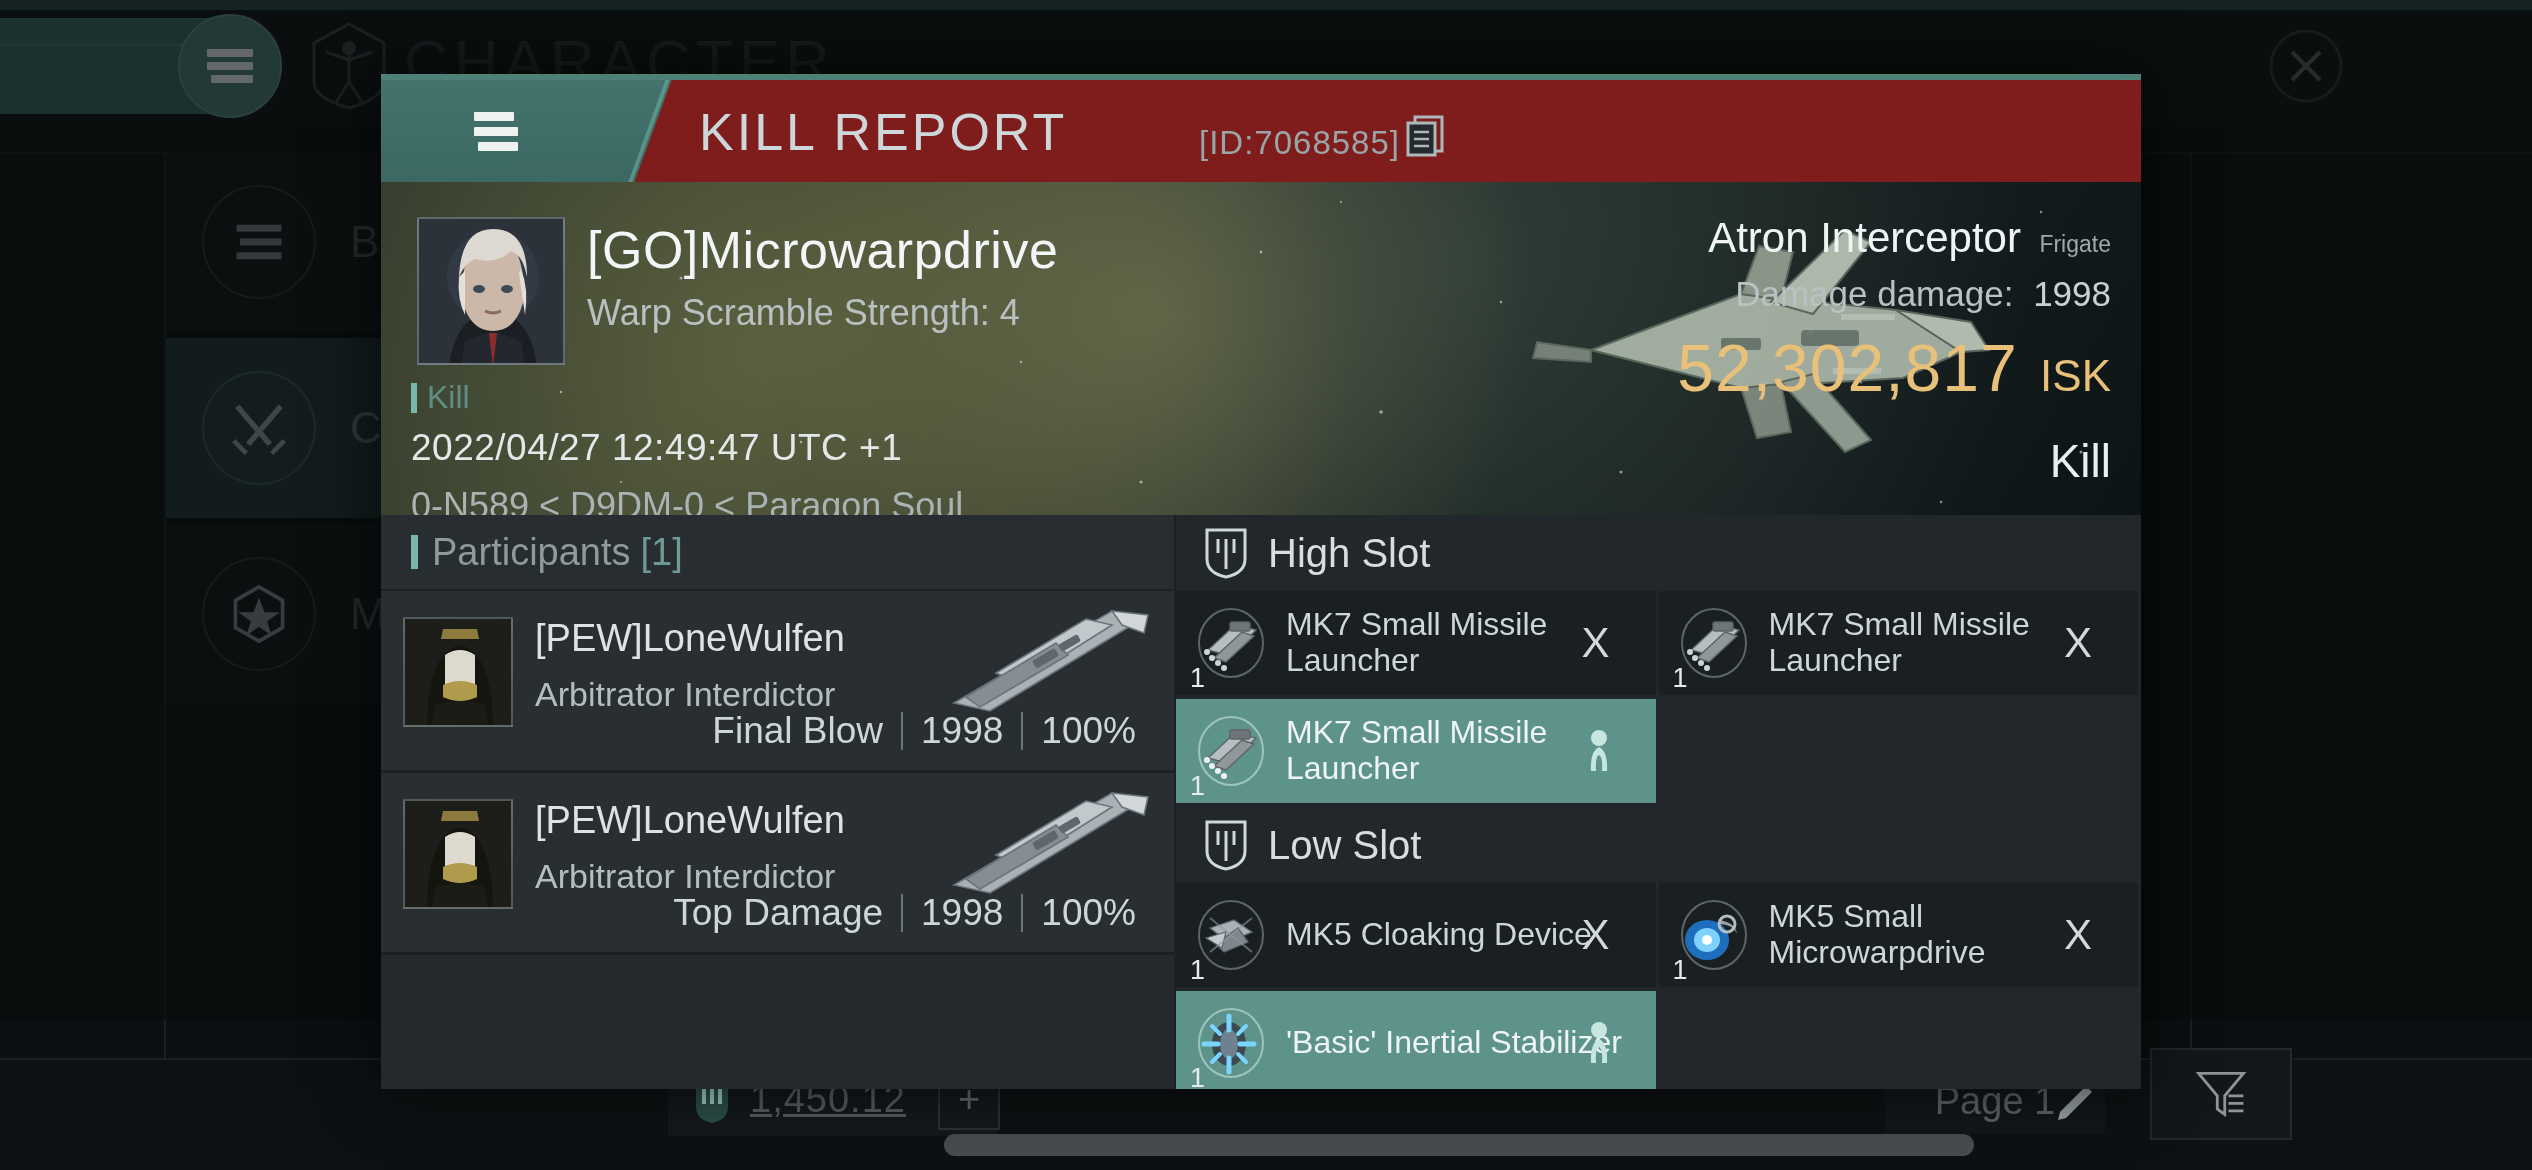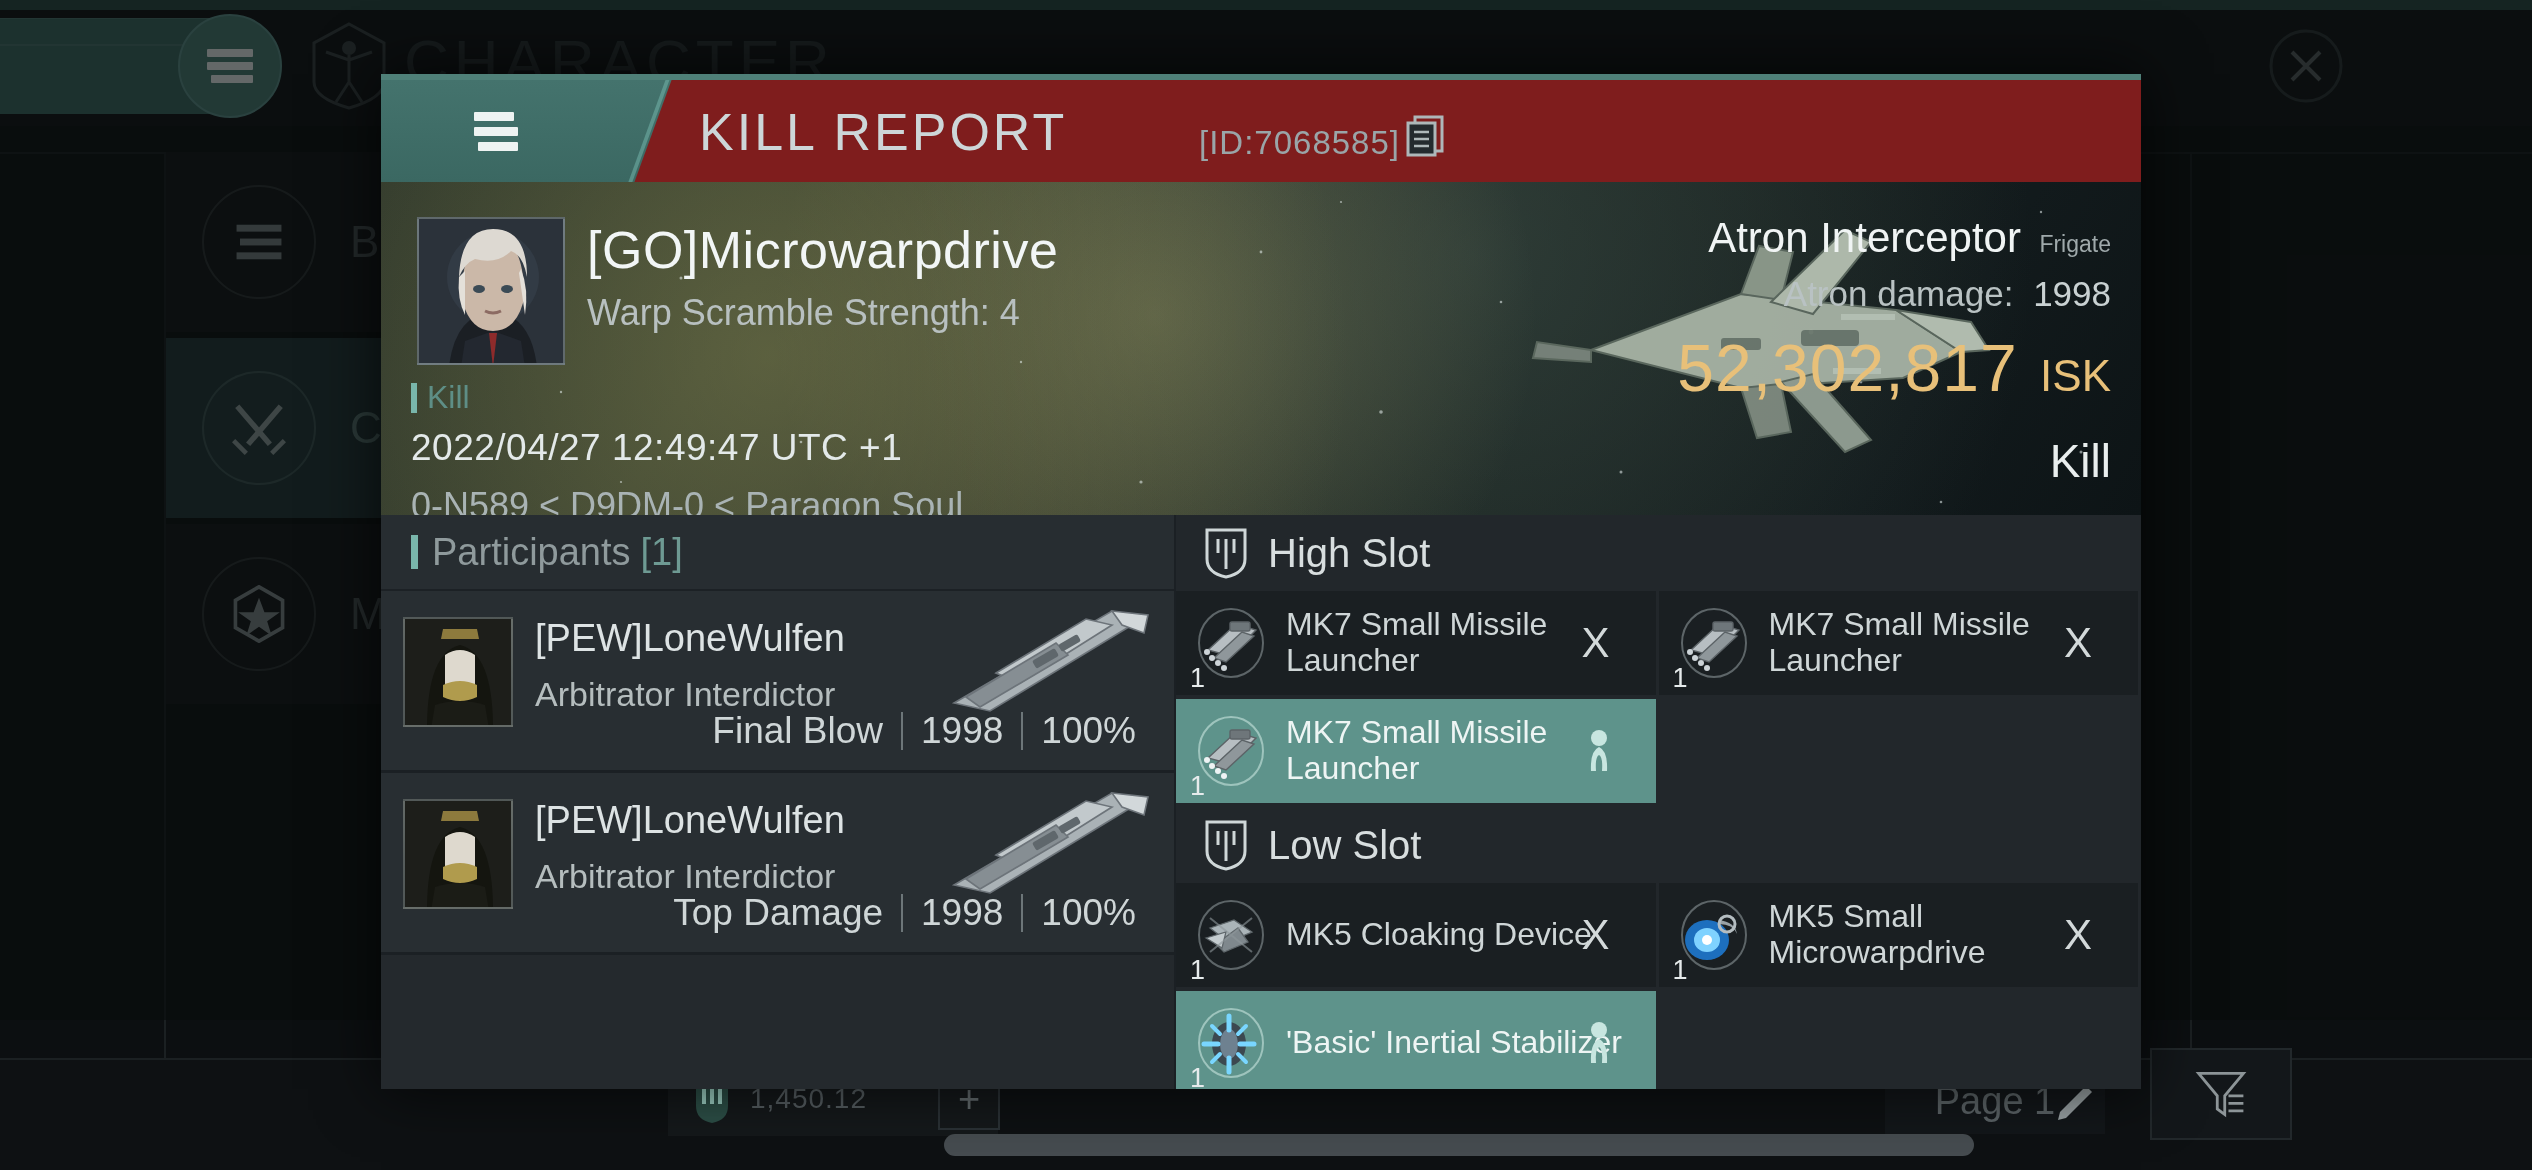--- a/index.html
+++ b/index.html
@@ -80,21 +80,21 @@
 
   
   .bg-bottom {
     position:absolute; left: 0; top: 1058px; width: 2532px; height: 112px;
     background: #0e1113; border-top: 2px solid #1b2022;
   }
   .bg-wallet {
     position:absolute; left: 668px; top: 1062px; width: 330px; height: 74px;
     background:#15191b; display:flex; align-items:center; gap:18px; padding-left:24px;
   }
-  .wallet-amt { font-size: 28px; color:#575f63; letter-spacing:1px; }
+  .wallet-amt { font-size: 38px; color:#575f63; letter-spacing:1px;text-decoration:underline; }
   .wallet-plus {
     position:absolute; left: 938px; top: 1068px; width: 62px; height: 62px;
     border:2px solid #2b3236; color:#656d70; font-size:38px;
     display:flex; align-items:center; justify-content:center;
   }
   .bg-page {
     position:absolute; left: 1885px; top: 1068px; width: 220px; height: 66px;
     background:#13171a; display:flex; align-items:center; justify-content:center;
     font-size: 38px; color:#5d6568;
   }
@@ -467,21 +467,21 @@
       <div class="kill-tag">Kill</div>
       <div class="hero-date">2022/04/27 12:49:47 UTC +1</div>
       <div class="hero-loc">0-N589 &lt; D9DM-0 &lt; Paragon Soul</div>
 
       <div class="hero-right">
         <div>
           <span class="ship-name">Atron Interceptor</span>
           <span class="ship-class">Frigate</span>
         </div>
         <div class="ship-dmg">
-          <span>Atron damage:</span>
+          <span>Damage damage:</span>
           <b>1998</b>
         </div>
         <div class="isk-row">
           <span class="isk-val">52,302,817</span>
           <span class="isk-unit">ISK</span>
         </div>
       </div>
       <div class="hero-kill">Kill</div>
     </div>
 

